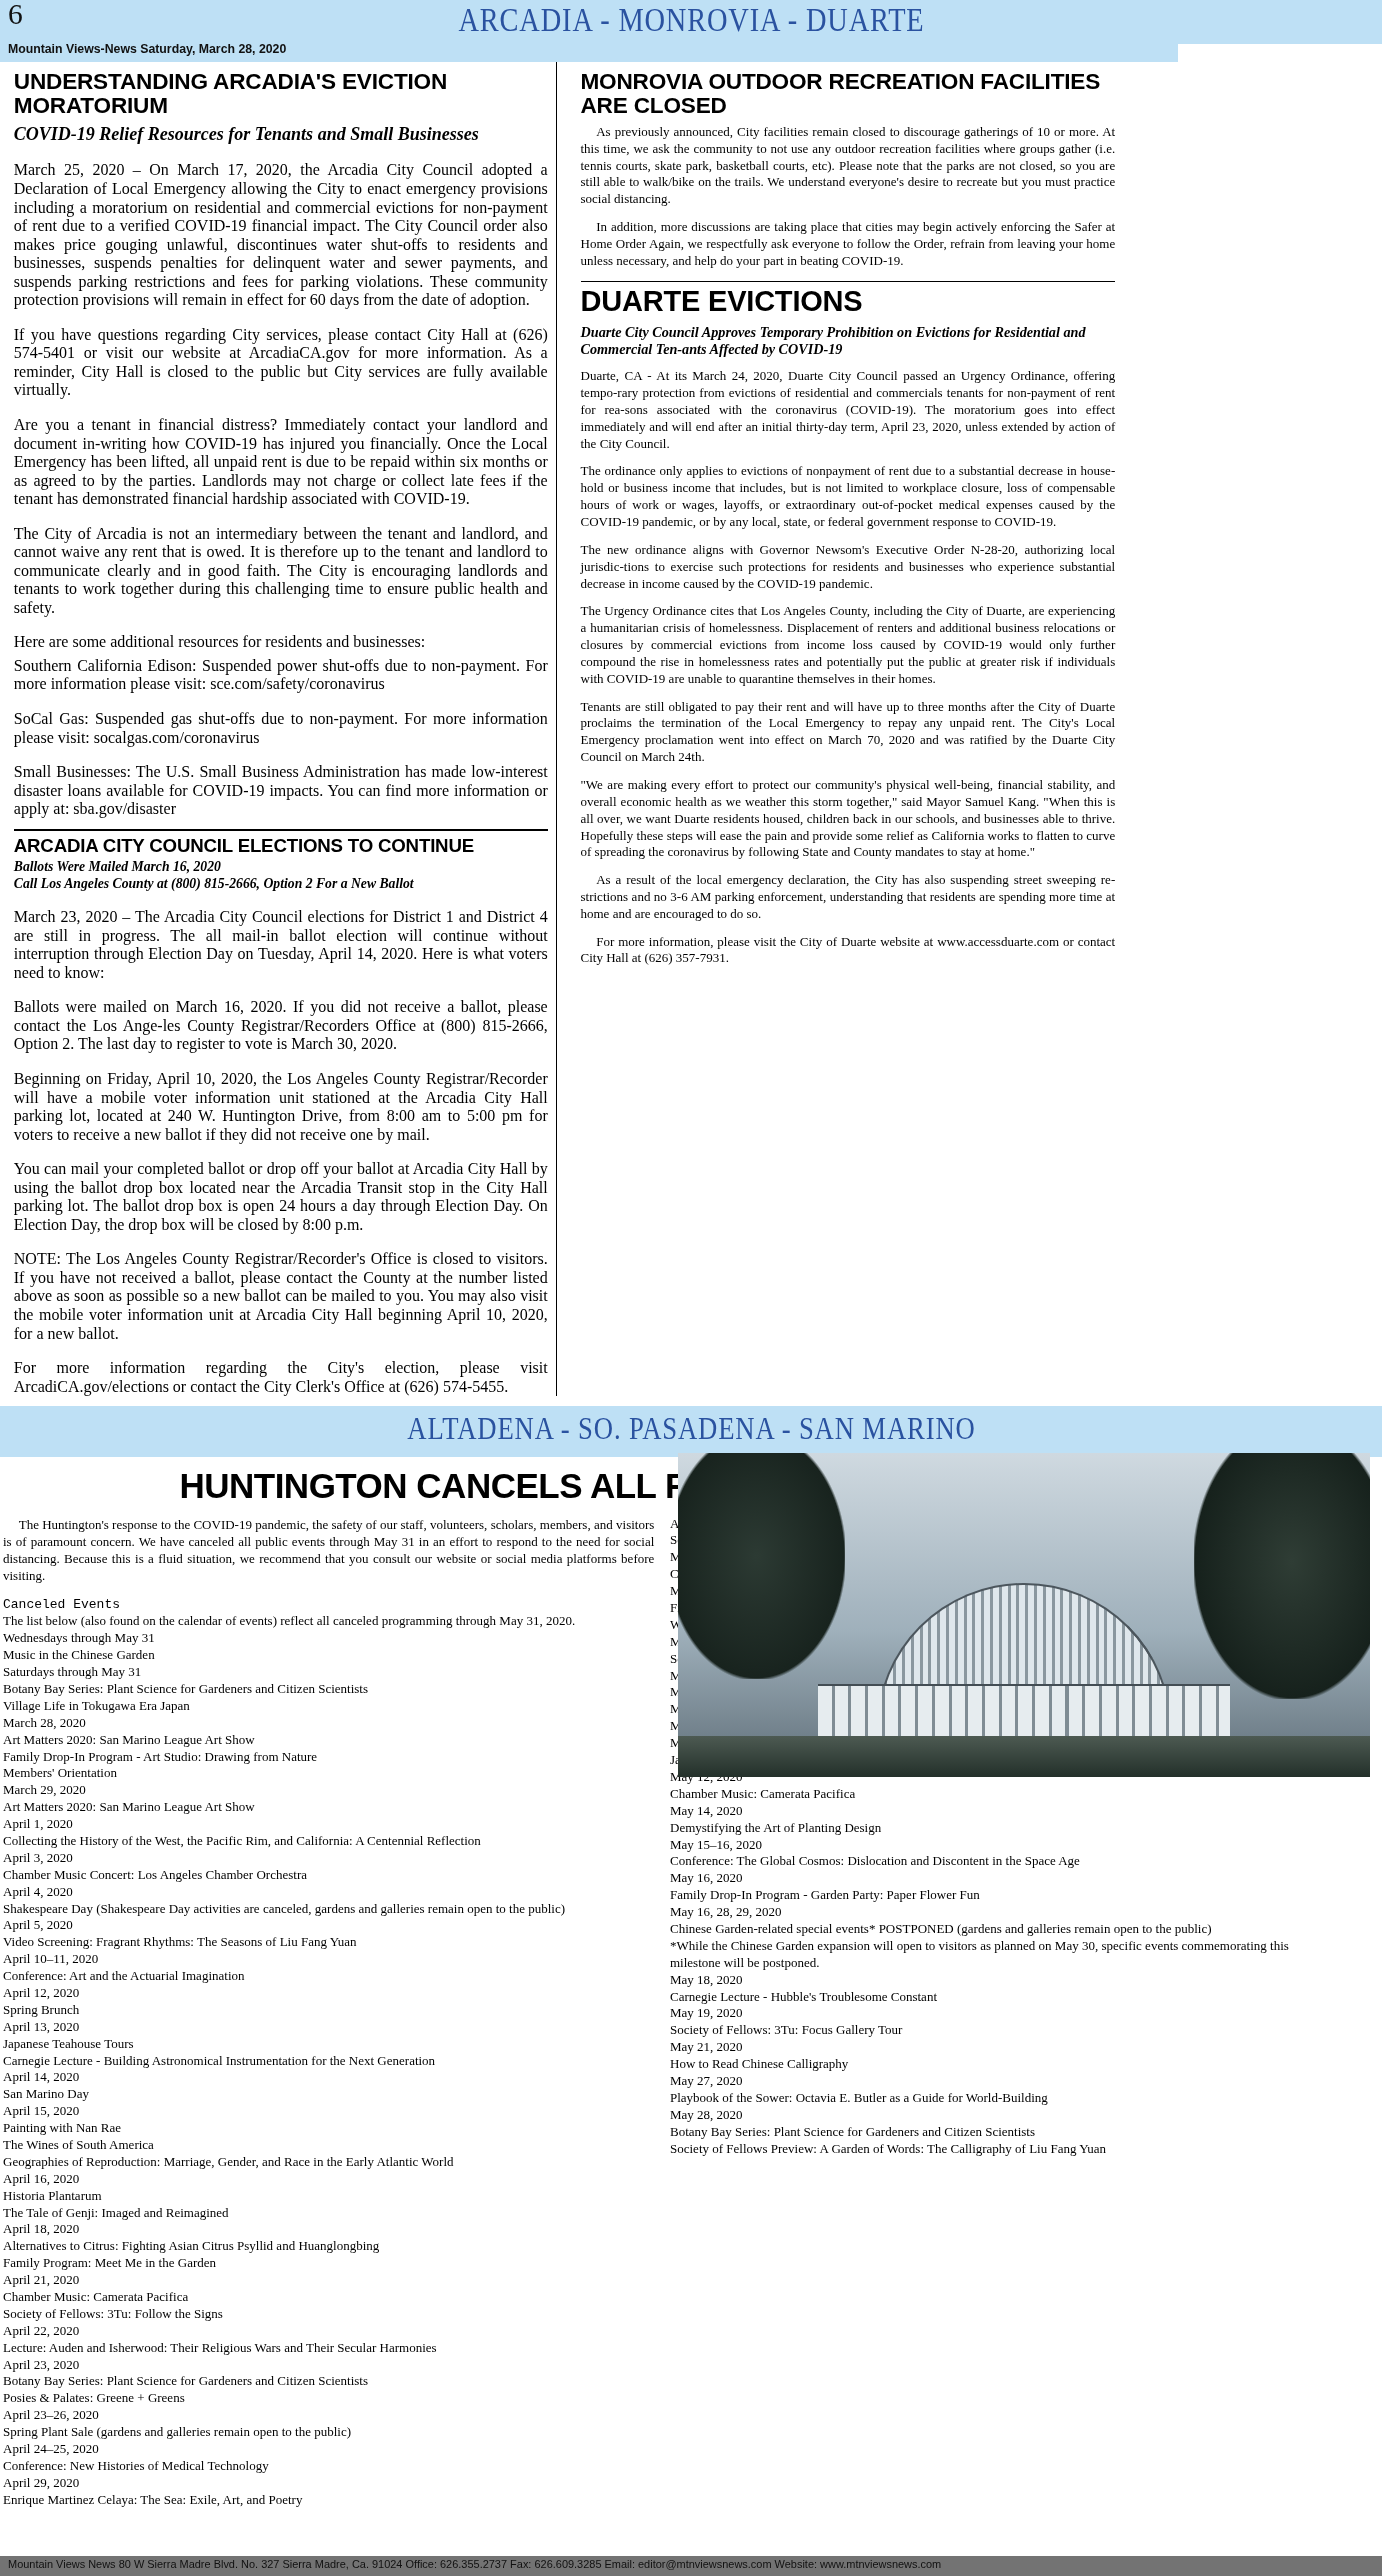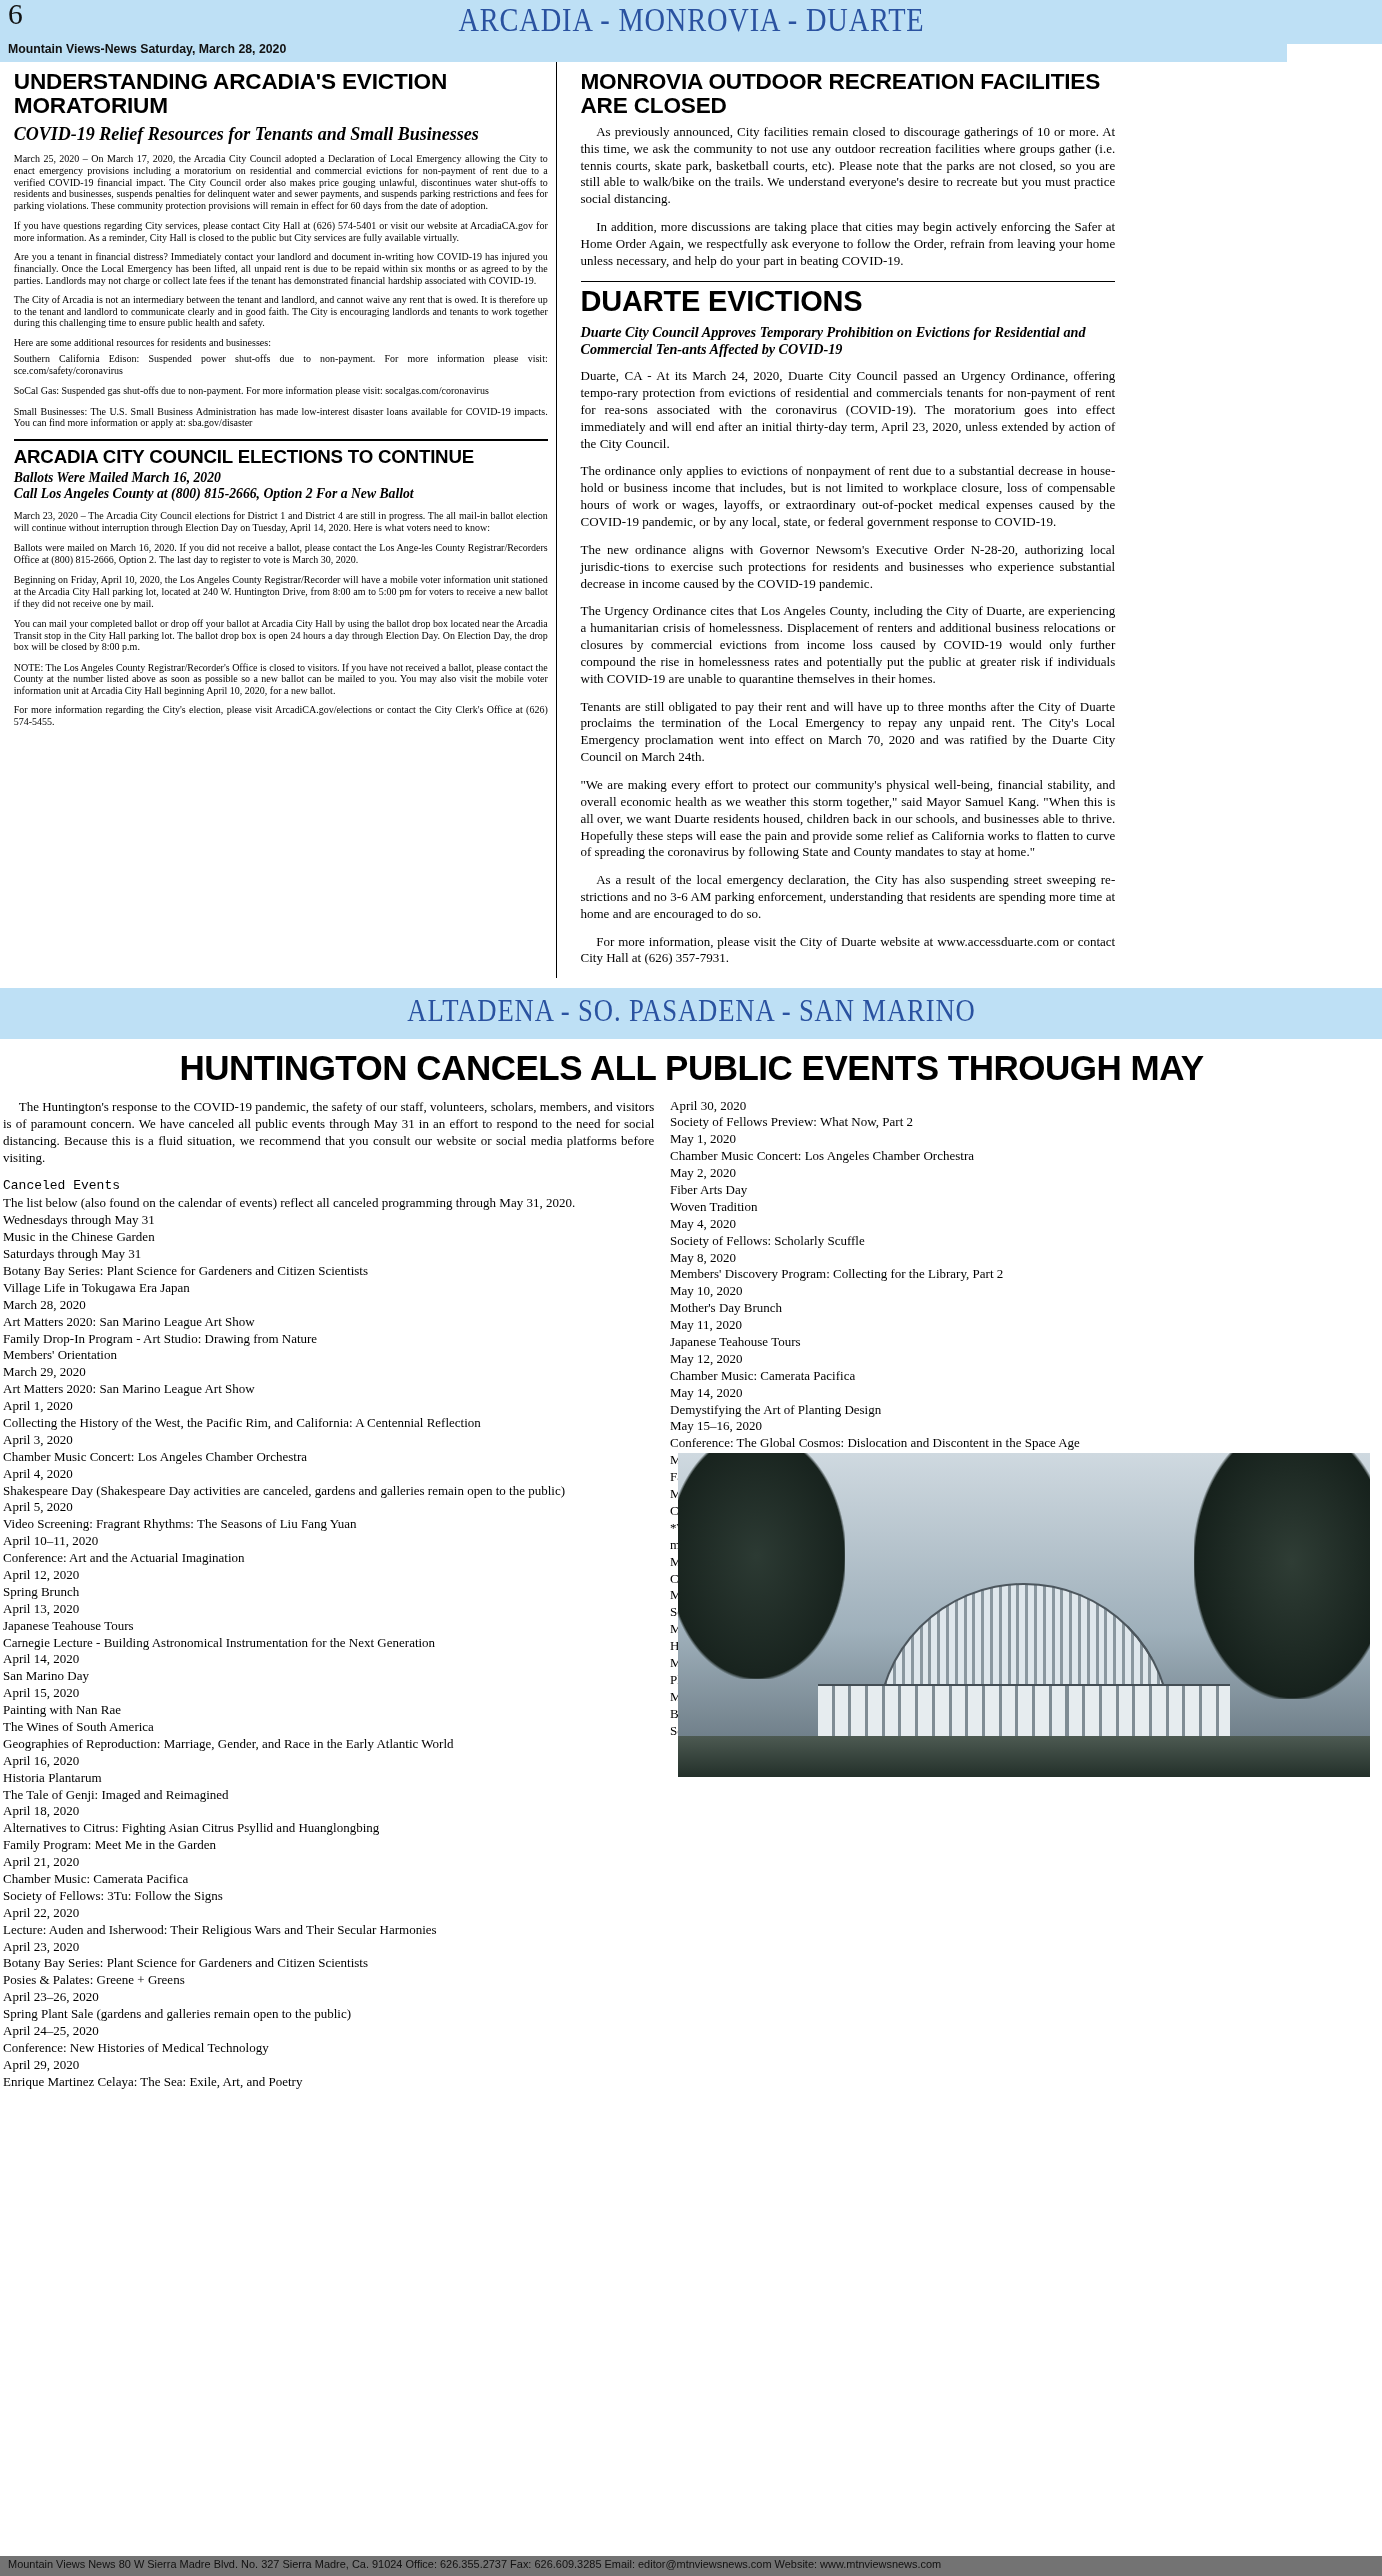--- a/index.html
+++ b/index.html
@@ -33,21 +33,21 @@
   }
   .page-num {
     position:absolute;
     left:7.9px; top:-2px;
     font-family:"Liberation Serif", serif;
     font-size:29.5px;
     color:#111;
   }
   .masthead-band {
     background:#bee0f5;
-    width:1287px;
+    width:1178px;
     height:17.7px;
     position:relative;
   }
   .masthead {
     position:absolute;
     left:7.9px; top:-2px;
     font-family:"Liberation Sans", sans-serif;
     font-size:12.3px;
     font-weight:bold;
     color:#111;
@@ -84,24 +84,24 @@
     font-weight:bold;
     font-size:18px;
     line-height:1.2;
     margin:3.9px 0 7.9px 0;
   }
   .rule-thick { border-top:2.9px solid #000; margin:9.8px 0 5.9px 0; }
   .rule-thin  { border-top:1px solid #000; margin:7.9px 0 4.9px 0; }
 
   p.body {
     font-family:"Liberation Serif", serif;
-    font-size:10px;
+    font-size:16px;
     line-height:1.16;
     text-align:justify;
-    margin:8px 0 0 0;
+    margin:16px 0 0 0;
     hyphens:auto;
   }
   p.body.gap { margin-bottom:8.8px; }
   p.body.tight { margin-bottom:0; }
 
   p.body2 {
     font-family:"Liberation Serif", serif;
     font-size:13px;
     line-height:1.3;
     text-align:justify;

